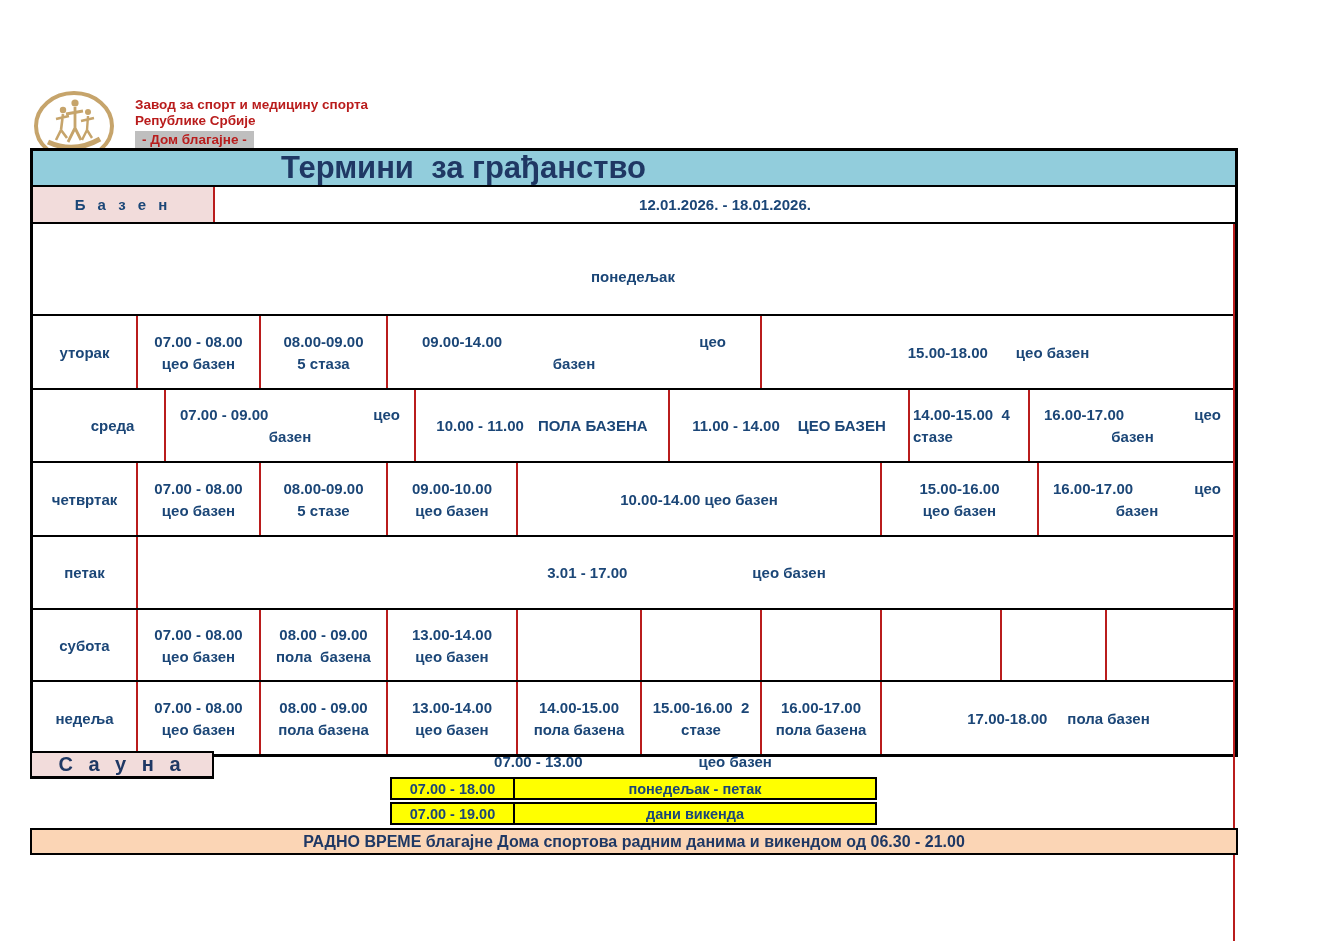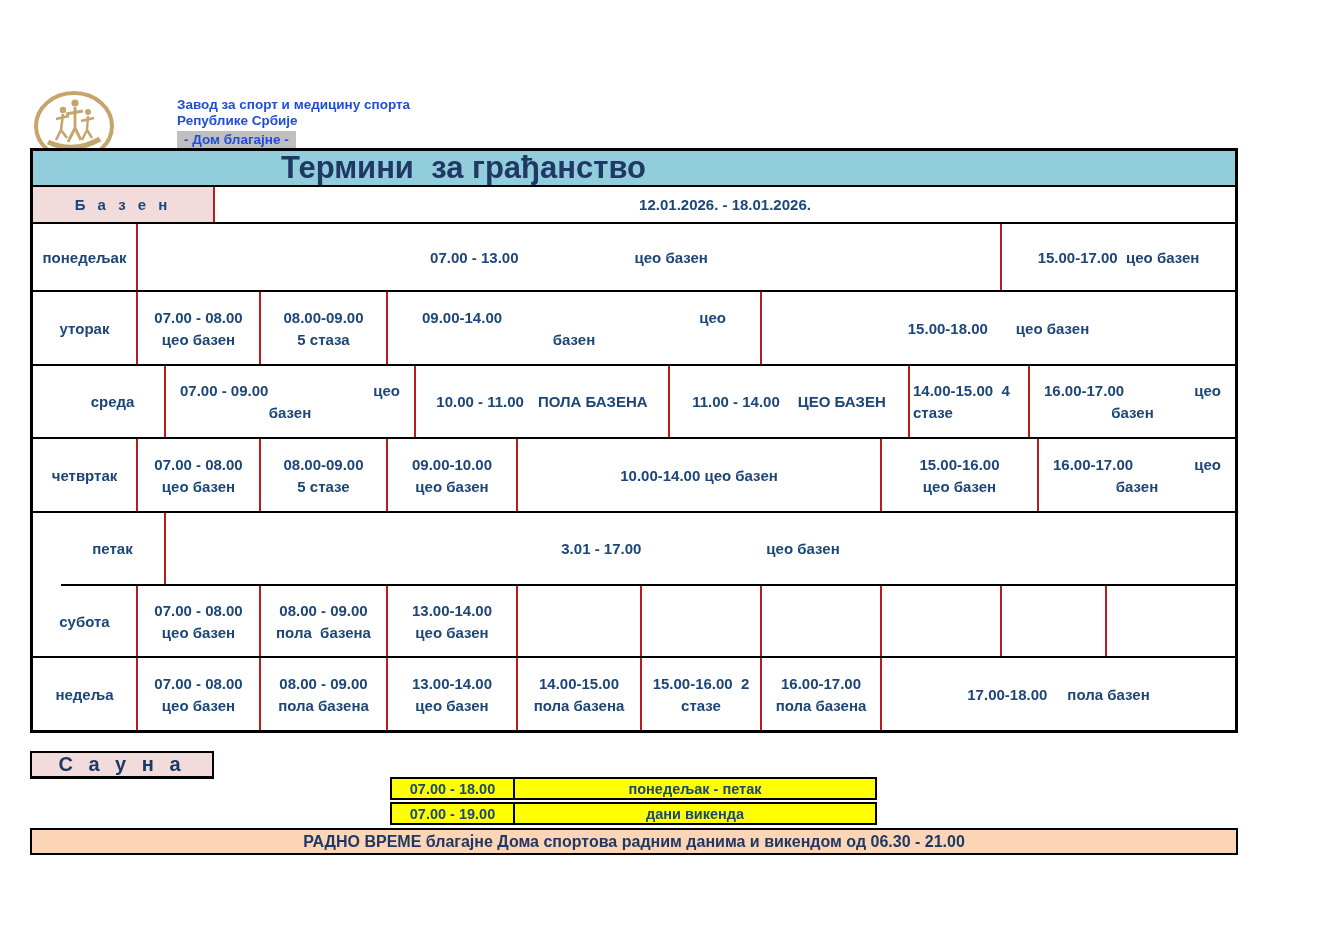--- a/index.html
+++ b/index.html
@@ -1,41 +1,41 @@
 <!DOCTYPE html>
 <html><head>
 <meta charset="utf-8">
 <style>
   html,body{margin:0;padding:0;background:#fff;}
   body{font-family:"Liberation Sans", sans-serif;}
   #page{position:relative;width:1332px;height:941px;background:#ffffff;overflow:hidden;font-weight:bold;}
 
   
   #logo{position:absolute;left:32px;top:90px;width:84px;height:72px;}
-  #org{position:absolute;left:135px;top:97px;color:#1d4ed8;font-size:13.5px;line-height:1.2;margin-left:42px;}
+  #org{position:absolute;left:135px;top:97px;color:#b91c1c;font-size:13.5px;line-height:1.2;}
   #org .hl{background:#BFBFBF;display:inline-block;padding:1px 7px 2px 7px;margin-top:2px;}
 
   
   #sheet{position:absolute;left:30px;top:148px;width:1208px;border:3px solid #000;box-sizing:border-box;background:#fff;}
   .row{display:flex;border-bottom:2px solid #000;box-sizing:border-box;}
   .row:last-child{border-bottom:none;}
   .row>div{box-sizing:border-box;border-right:2px solid #b91c1c;display:flex;flex-direction:column;justify-content:center;align-items:center;color:#1B4677;font-size:15px;white-space:nowrap;}
   .row>div:last-child{border-right:none;}
 
   .r-title{height:36px;background:#92CDDC;}
   .r-title>div{width:100%;border-right:none;align-items:flex-start;padding-left:248px;color:#1F3864;font-size:31px;}
   .r-bazen{height:37px;}
   .bazen-label{flex:0 0 182px;background:#F2DCDB;color:#1F3864;font-size:21px;letter-spacing:4px;}
   .date-cell{flex:1;color:#000;font-size:20px;}
 
-  .r-mon{height:68px;}
+  .r-mon{height:92px;flex-direction:column;}
   .r-tue{height:74px;}
   .r-wed{height:73px;padding-left:28px;}
   .r-thu{height:74px;}
-  .r-fri{height:73px;margin-left:28px;}
+  .r-fri{height:73px;}
   .r-sat{height:72px;}
   .r-sun{height:72px;}
 
   .day{flex:0 0 105px;}
   .c{gap:5px;}
   .last{flex:1;}
   .l1r{width:100%;display:flex;justify-content:space-between;padding:0 14px;box-sizing:border-box;}
   .gapline{display:flex;}
   .cl{align-items:flex-start!important;padding-left:3px;}
 

